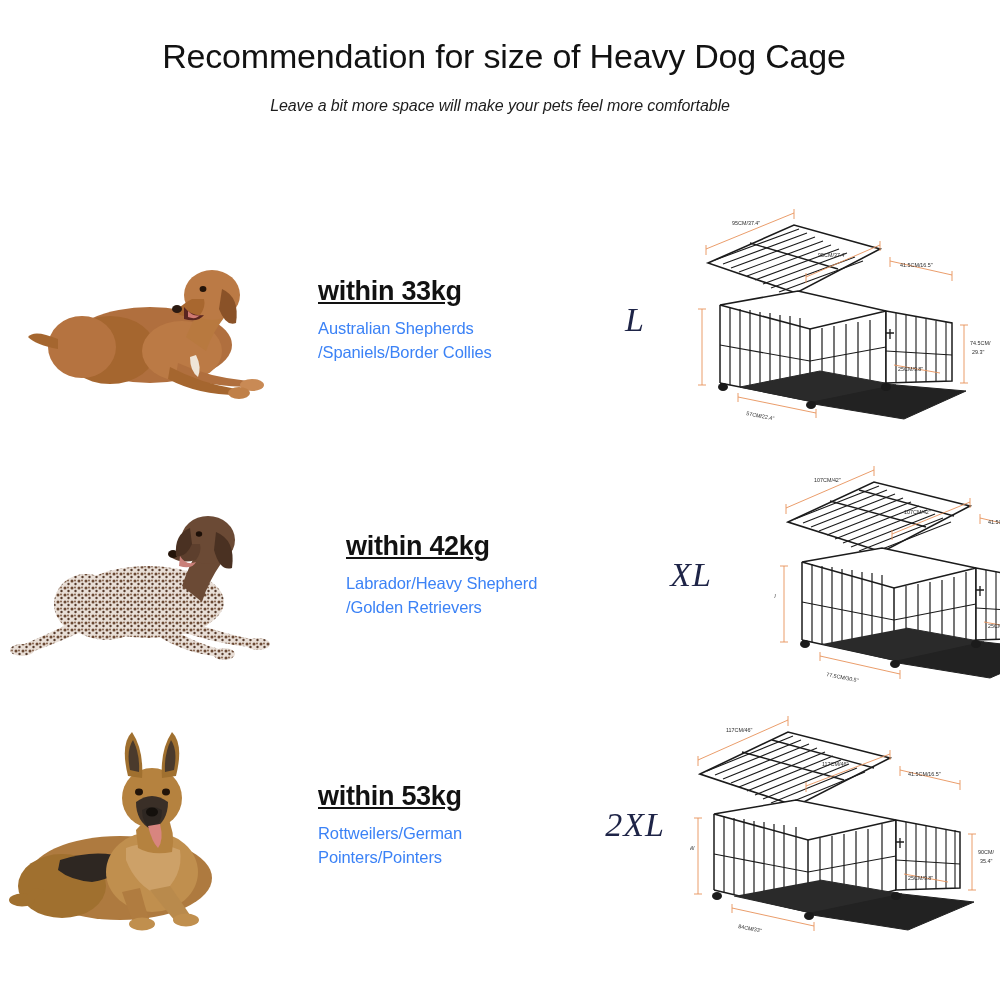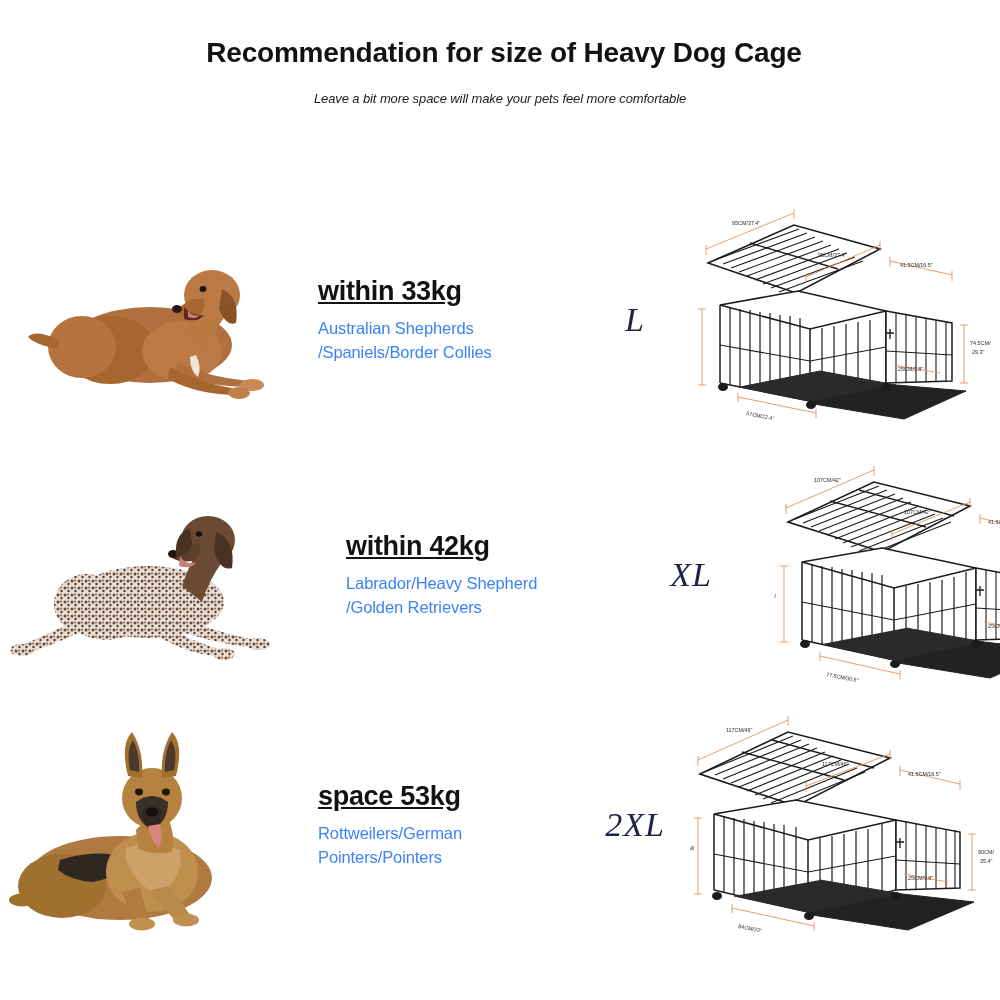--- a/index.html
+++ b/index.html
@@ -22,32 +22,32 @@
     position: relative;
     background: #ffffff;
   }
 
   
   .header {
     padding-top: 38px;
     text-align: center;
   }
   .title {
-    font-size: 28px;
-    font-weight: 700;
+    font-size: 34px;
+    font-weight: 400;
     letter-spacing: -0.2px;
     color: #121212;
     line-height: 1.1;
     white-space: nowrap;
     font-stretch: condensed;
     margin-left: 8px;
   }
   .subtitle {
     margin-top: 22px;
-    font-size: 13px;
+    font-size: 16px;
     font-style: italic;
     color: #1d1d1d;
     font-weight: 400;
     letter-spacing: -0.1px;
   }
 
   
   .row {
     position: absolute;
     left: 0;
@@ -421,21 +421,21 @@
 
           <path d="M128 66 Q120 34 132 22 Q144 40 142 68 Z" fill="#a0702f"></path>
           <path d="M130 60 Q126 40 133 30 Q140 44 139 62 Z" fill="#4a3a2c"></path>
           <path d="M176 66 Q184 34 172 22 Q160 40 162 68 Z" fill="#a0702f"></path>
           <path d="M174 60 Q178 40 171 30 Q164 44 165 62 Z" fill="#4a3a2c"></path>
         </g>
       </svg>
     </div>
 
     <div class="text-cell">
-      <div class="weight">space 53kg</div>
+      <div class="weight">within 53kg</div>
       <div class="breed-line">Rottweilers/German</div>
       <div class="breed-line">Pointers/Pointers</div>
     </div>
 
     <div class="size-cell">
       <span class="size-code">2XL</span>
     </div>
 
     <div class="cage-cell">
       <svg class="cage-svg" width="310" height="230" viewBox="0 0 310 230">

